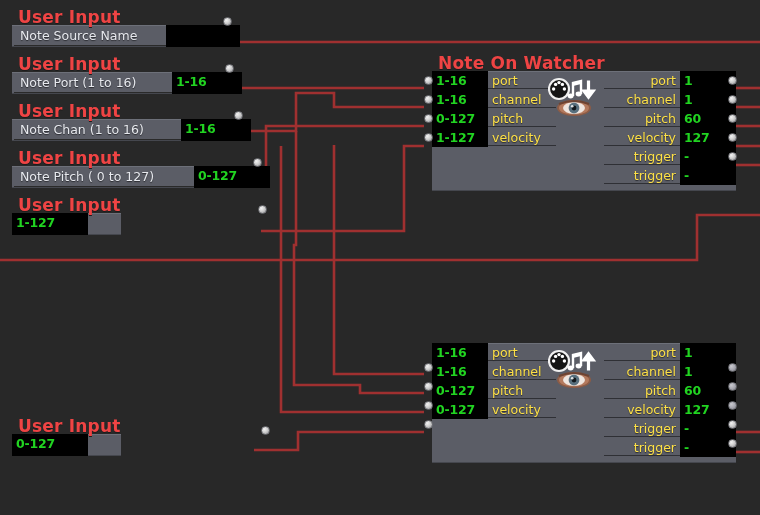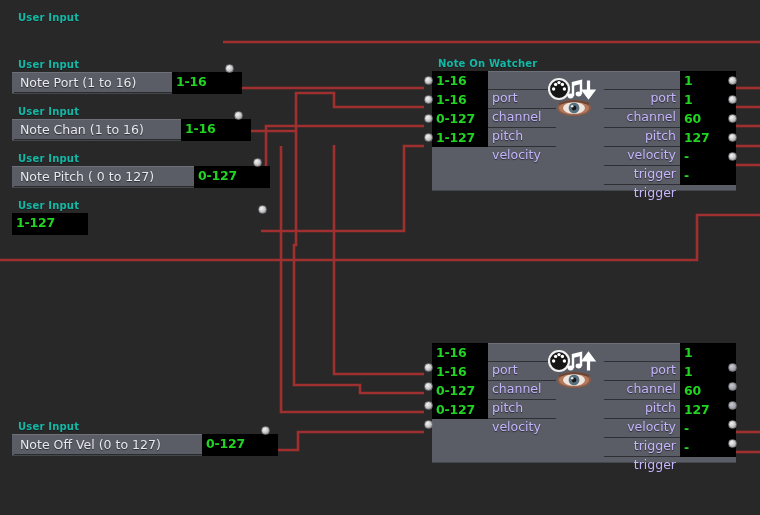--- a/index.html
+++ b/index.html
@@ -29,22 +29,22 @@
     left: 0; top: 0;
     width: 760px;
     height: 515px;
     pointer-events: none;
   }
   
   .node {
     position: absolute;
   }
   .node-title {
-    color: #14b8a6;
-    font-size: 10px;
+    color: #ef4444;
+    font-size: 17px;
     font-weight: bold;
     letter-spacing: 0.2px;
     line-height: 15px;
     padding-left: 6px;
     text-shadow: 0 1px 0 #1c1c1c;
     white-space: nowrap;
   }
   
   .ui-node .ui-body {
     background: #5b5d66;
@@ -95,27 +95,27 @@
     font-weight: bold;
     line-height: 19px;
     padding: 0 4px;
     white-space: nowrap;
     letter-spacing: -0.2px;
     box-sizing: border-box;
   }
   .w-in-val { width: 56px; }
   .w-out-val { width: 56px; }
   .w-in-lbl, .w-out-lbl {
-    color: #c4b5fd;
+    color: #fde047;
     font-size: 12.5px;
     line-height: 17px;
     white-space: nowrap;
     text-shadow: 0 1px 1px #2a2b30;
     border-bottom: 1px solid #2f3035;
-    margin: 18px 0;
+    margin: 1px 0;
     box-sizing: border-box;
   }
   .w-in-lbl {
     width: 68px;
     padding-left: 4px;
     text-align: left;
   }
   .w-out-lbl {
     width: 76px;
     padding-right: 4px;
@@ -167,20 +167,25 @@
       <path d="M 731 107 L 760 107" stroke="#a03030" stroke-width="2.6" fill="none" stroke-linecap="butt" stroke-linejoin="miter"></path>
       <path d="M 731 126 L 760 126" stroke="#a03030" stroke-width="2.6" fill="none" stroke-linecap="butt" stroke-linejoin="miter"></path>
       <path d="M 731 146 L 760 146" stroke="#a03030" stroke-width="2.6" fill="none" stroke-linecap="butt" stroke-linejoin="miter"></path>
       <path d="M 731 165 L 760 165" stroke="#a03030" stroke-width="2.6" fill="none" stroke-linecap="butt" stroke-linejoin="miter"></path>
       <path d="M 731 432 L 760 432" stroke="#a03030" stroke-width="2.6" fill="none" stroke-linecap="butt" stroke-linejoin="miter"></path>
       <path d="M 731 452 L 760 452" stroke="#a03030" stroke-width="2.6" fill="none" stroke-linecap="butt" stroke-linejoin="miter"></path>
     </svg>
 
   <div class="node ui-node" id="ui0" style="left: 12px; top: 10px;">
     <div class="node-title">User Input</div>
+    <div class="ui-body">
+      <div class="ui-label" style="width: 142px;">Note Source Name</div>
+      <div class="ui-value" style="width: 66px; flex: 0 0 auto;"></div>
+    <div class="port" style="left: 211px; top: 7px;"></div>
+      </div>
   </div>
 
   <div class="node ui-node" id="ui1" style="left: 12px; top: 57px;">
     <div class="node-title">User Input</div>
     <div class="ui-body">
       <div class="ui-label" style="width: 148px;">Note Port (1 to 16)</div>
       <div class="ui-value" style="width: 62px; flex: 0 0 auto;">1-16</div>
     <div class="port" style="left: 213px; top: 7px;"></div>
       </div>
   </div>
@@ -207,21 +212,20 @@
     <div class="node-title">User Input</div>
     <div class="ui-body">
       <div class="ui-value" style="width: 68px; flex: 0 0 auto;">1-127</div>
     <div class="port" style="left: 246px; top: 7px;"></div>
       </div>
   </div>
 
   <div class="node ui-node" id="ui5" style="left: 12px; top: 419px;">
     <div class="node-title">User Input</div>
     <div class="ui-body">
-      <div class="ui-label" style="width: 178px;">Note Off Vel (0 to 127)</div>
       <div class="ui-value" style="width: 68px; flex: 0 0 auto;">0-127</div>
     <div class="port" style="left: 249px; top: 7px;"></div>
       </div>
   </div>
 
   <div class="node w-node" id="w0" style="left: 432px; top: 56px; position: absolute;">
     <div class="node-title">Note On Watcher</div>
     <div class="w-body">
         <div class="w-row">
           <div class="w-in-val">1-16</div>

